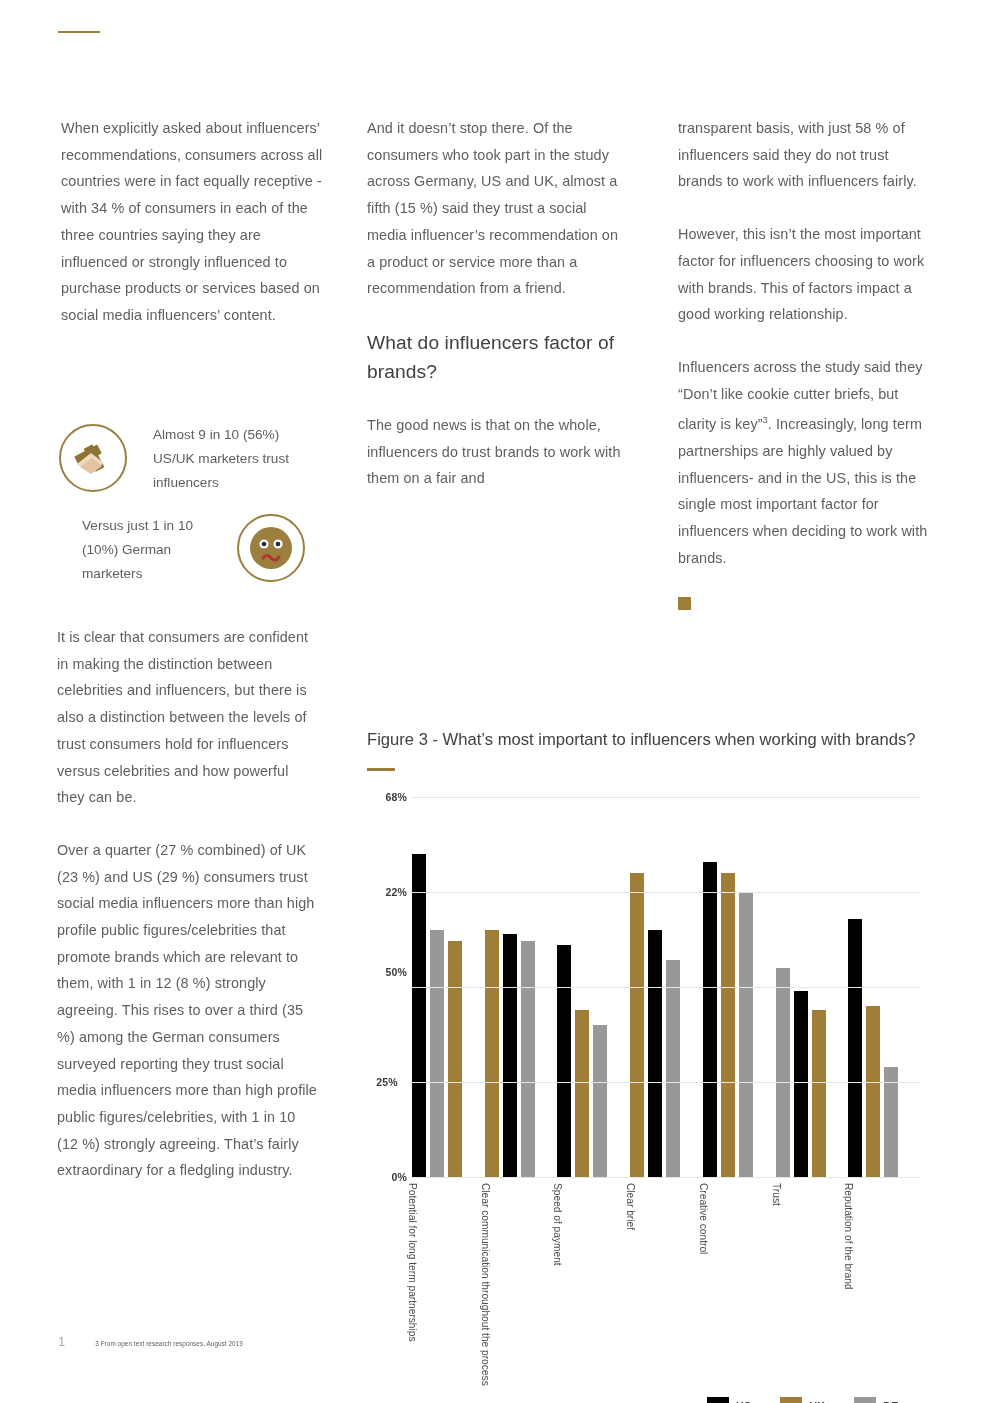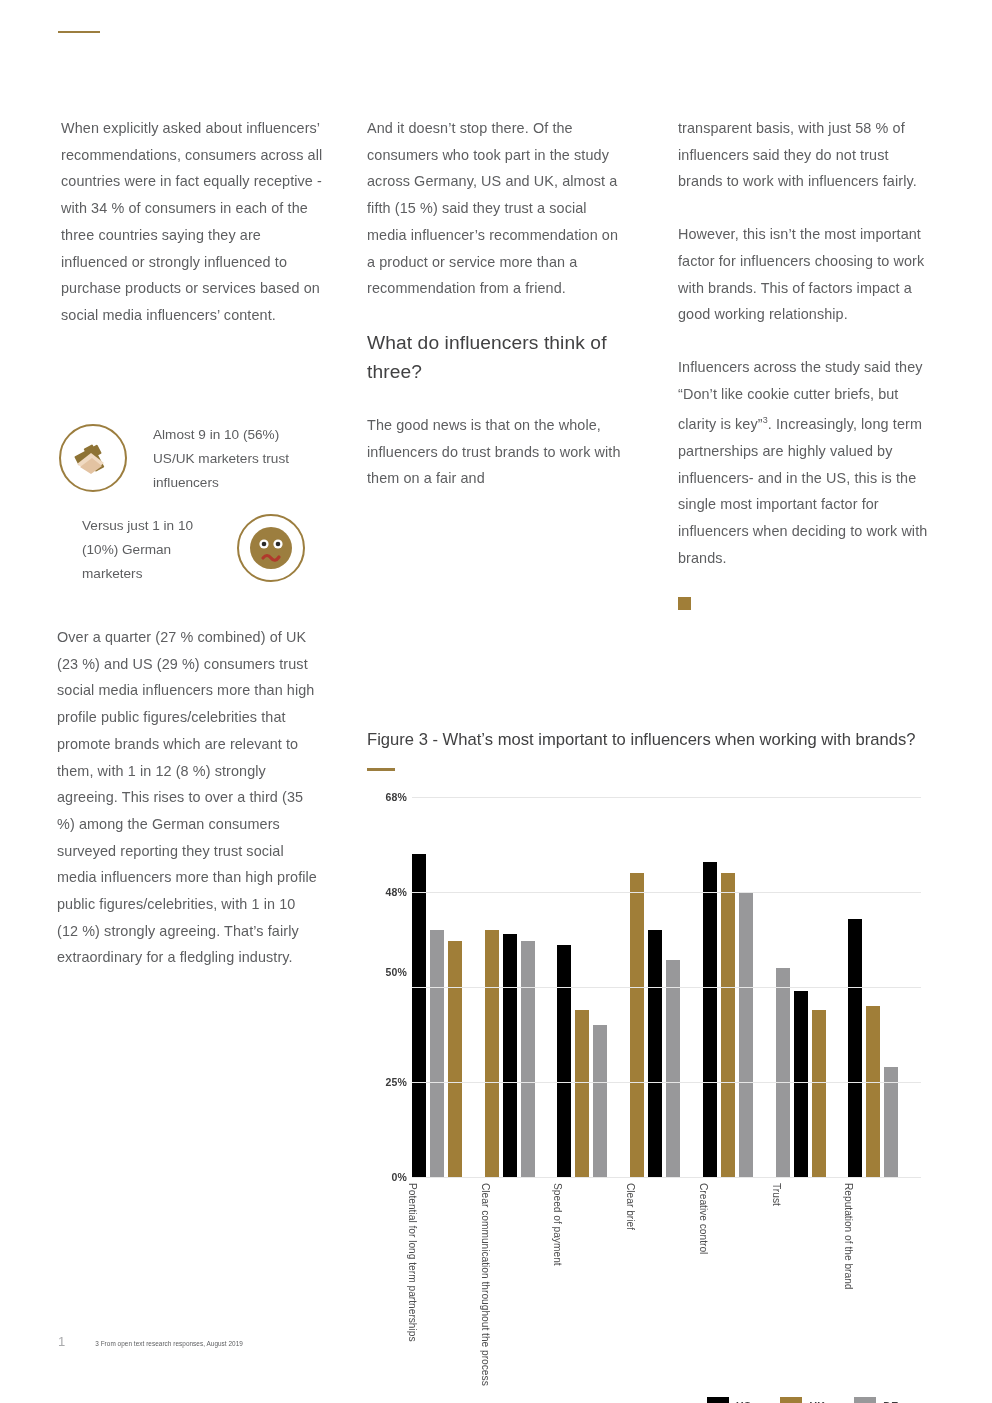--- a/index.html
+++ b/index.html
@@ -277,26 +277,27 @@
         <circle cx="39" cy="28" r="4.6" fill="#ffffff"></circle>
         <circle cx="25" cy="28" r="2.3" fill="#2a2a2a"></circle>
         <circle cx="39" cy="28" r="2.3" fill="#2a2a2a"></circle>
         <path d="M24 42 Q28 37 32 42 Q36 47 40 41" stroke="#b0392c" stroke-width="3.2" fill="none" stroke-linecap="round"></path>
       </svg>
     </div>
     <div class="callout-text">Versus just 1 in 10 (10%) German marketers</div>
   </div>
 
   <div class="col" style="left:57px; top:624px; width:262px;">
+    <p class="body">It is clear that consumers are confident in making the distinction between celebrities and influencers, but there is also a distinction between the levels of trust consumers hold for influencers versus celebrities and how powerful they can be.</p>
     <p class="body">Over a quarter (27 % combined) of UK (23 %) and US (29 %) consumers trust social media influencers more than high profile public figures/celebrities that promote brands which are relevant to them, with 1 in 12 (8 %) strongly agreeing. This rises to over a third (35 %) among the German consumers surveyed reporting they trust social media influencers more than high profile public figures/celebrities, with 1 in 10 (12 %) strongly agreeing. That’s fairly extraordinary for a fledgling industry.</p>
   </div>
 
   <div class="col col-2">
     <p class="body">And it doesn’t stop there. Of the consumers who took part in the study across Germany, US and UK, almost a fifth (15 %) said they trust a social media influencer’s recommendation on a product or service more than a recommendation from a friend.</p>
-    <h2 class="section-heading">What do influencers think of three?</h2>
+    <h2 class="section-heading">What do influencers factor of brands?</h2>
     <p class="body">The good news is that on the whole, influencers do trust brands  to work with them on a fair and</p>
   </div>
 
   <div class="col col-3">
     <p class="body">transparent basis, with just 58 % of influencers said they do not trust brands to work with influencers fairly.</p>
     <p class="body">However, this isn’t the most important factor for influencers choosing to work with brands. This of factors impact a good working relationship.</p>
     <p class="body"><span>Influencers across the study said they “Don’t like cookie cutter briefs, but clarity is key”</span><sup>3</sup><span>. Increasingly, long term partnerships are highly valued by influencers- and in the US, this is the single most important factor for influencers when deciding to work with brands.</span></p>
     <div class="end-mark"></div>
   </div>
 
@@ -340,25 +341,25 @@
             </div>
             <div class="group">
               <div class="bar US" title="US 68%" style="height: 258.4px;"></div>
               <div class="bar UK" title="UK 45%" style="height: 171px;"></div>
               <div class="bar DE" title="DE 29%" style="height: 110.2px;"></div>
             </div>
           </div>
       <div class="gridline" style="top: 380px;"></div>
           <div class="ytick" style="top: 380px; left: -45px;">0%</div>
           <div class="gridline" style="top: 285px;"></div>
-          <div class="ytick" style="top: 285px; left: -45px;">25%</div>
+          <div class="ytick" style="top: 285px; left: -45px; text-align: center;">25%</div>
           <div class="gridline" style="top: 190px;"></div>
           <div class="ytick" style="top: 175px; left: -45px;">50%</div>
           <div class="gridline" style="top: 95px;"></div>
-          <div class="ytick" style="top: 95px; left: -45px;">48%</div>
+          <div class="ytick" style="top: 95px; left: -45px;">22%</div>
           <div class="gridline" style="top: 0px;"></div>
           <div class="ytick" style="top: 0px; left: -45px;">68%</div>
         </div>
       <div class="xlabels" id="chart-xlabels">
           <div class="xlabel-cell">
             <div class="xlabel">Potential for long term partnerships</div>
           </div>
           <div class="xlabel-cell">
             <div class="xlabel">Clear communication throughout the process</div>
           </div>

